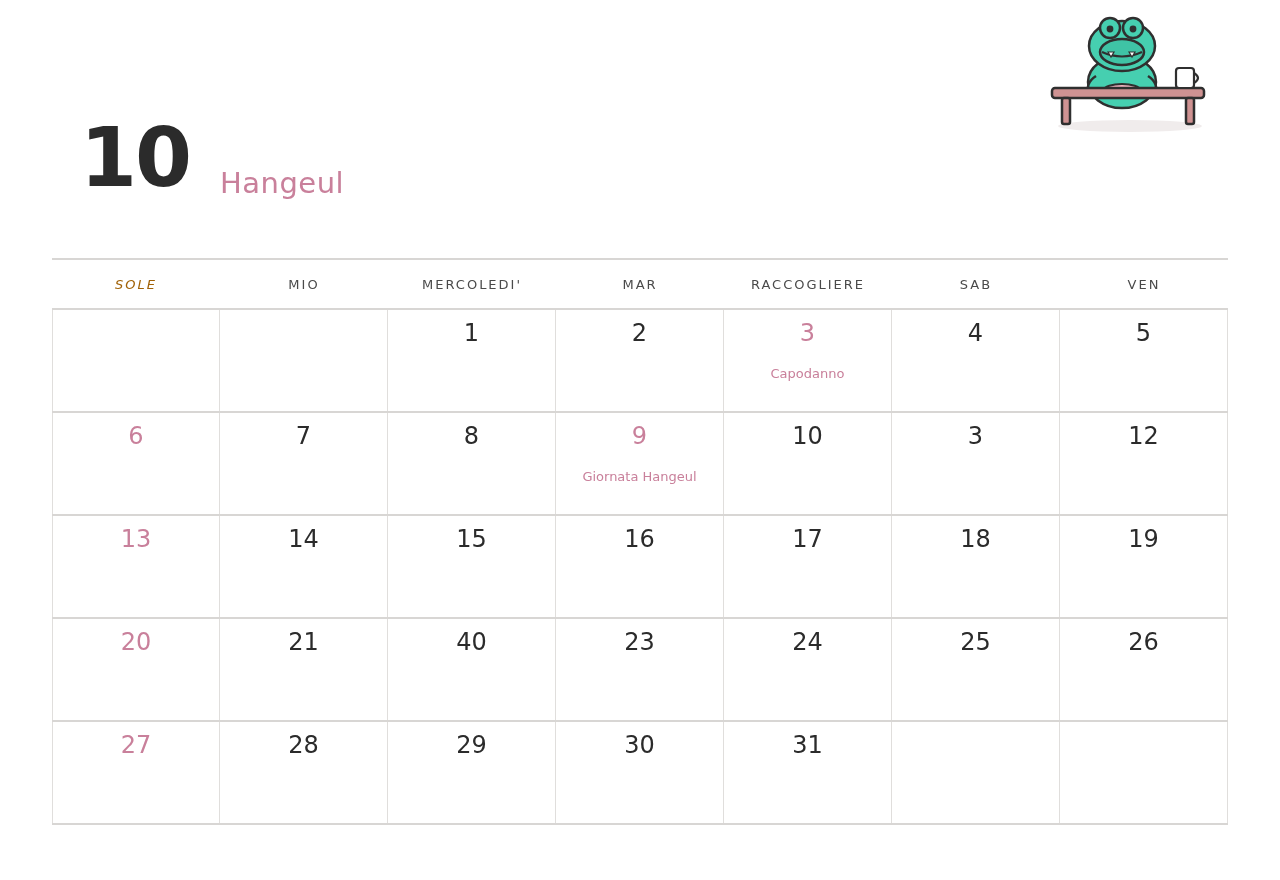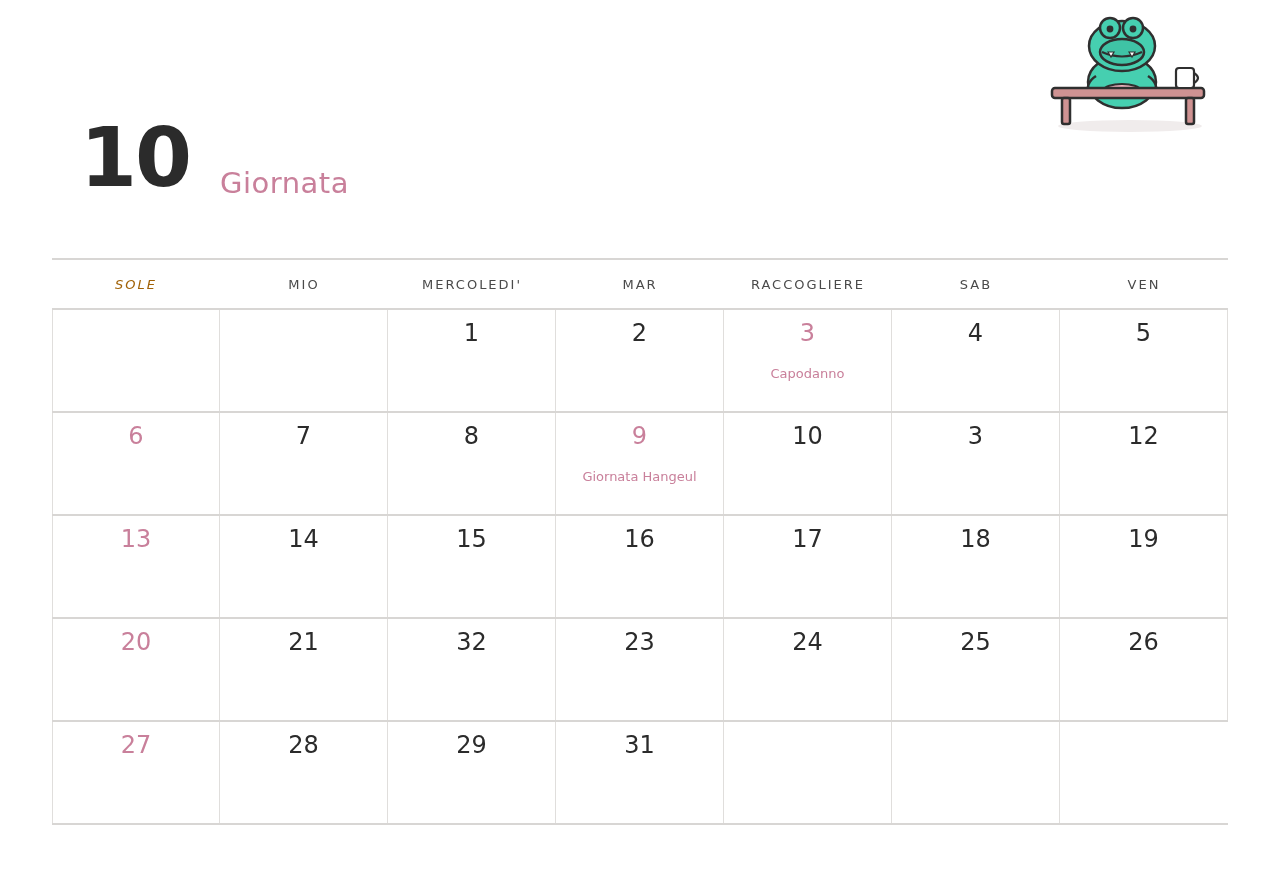--- a/index.html
+++ b/index.html
@@ -117,21 +117,21 @@
   }
   .day.blank .day-num { visibility: hidden; }
 </style>
 </head>
 <body>
 
 <div id="page">
 
   <div class="header">
     <div class="month-number">10</div>
-    <div class="month-name">Giornata</div>
+    <div class="month-name">Hangeul</div>
   </div>
 
   <div class="illustration">
     <svg width="190" height="130" viewBox="0 0 190 130" xmlns="http://www.w3.org/2000/svg">
 
       <ellipse cx="96" cy="122" rx="72" ry="6" fill="#f0ecec"></ellipse>
 
       <ellipse cx="88" cy="78" rx="34" ry="26" fill="#46cfb0" stroke="#2f2f2f" stroke-width="2.5"></ellipse>
 
       <ellipse cx="88" cy="42" rx="33" ry="25" fill="#46cfb0" stroke="#2f2f2f" stroke-width="2.5"></ellipse>
@@ -247,21 +247,21 @@
     </div>
 
     <div class="week">
       <div class="day sunday">
           <div class="day-num">20</div>
         </div>
       <div class="day">
           <div class="day-num">21</div>
         </div>
       <div class="day">
-          <div class="day-num">32</div>
+          <div class="day-num">40</div>
         </div>
       <div class="day">
           <div class="day-num">23</div>
         </div>
       <div class="day">
           <div class="day-num">24</div>
         </div>
       <div class="day">
           <div class="day-num">25</div>
         </div>
@@ -274,20 +274,23 @@
       <div class="day sunday">
           <div class="day-num">27</div>
         </div>
       <div class="day">
           <div class="day-num">28</div>
         </div>
       <div class="day">
           <div class="day-num">29</div>
         </div>
       <div class="day">
+          <div class="day-num">30</div>
+        </div>
+      <div class="day">
           <div class="day-num">31</div>
         </div>
       <div class="day blank">
           <div class="day-num"></div>
         </div>
       <div class="day blank">
           <div class="day-num"></div>
         </div>
     </div>
   </div>

